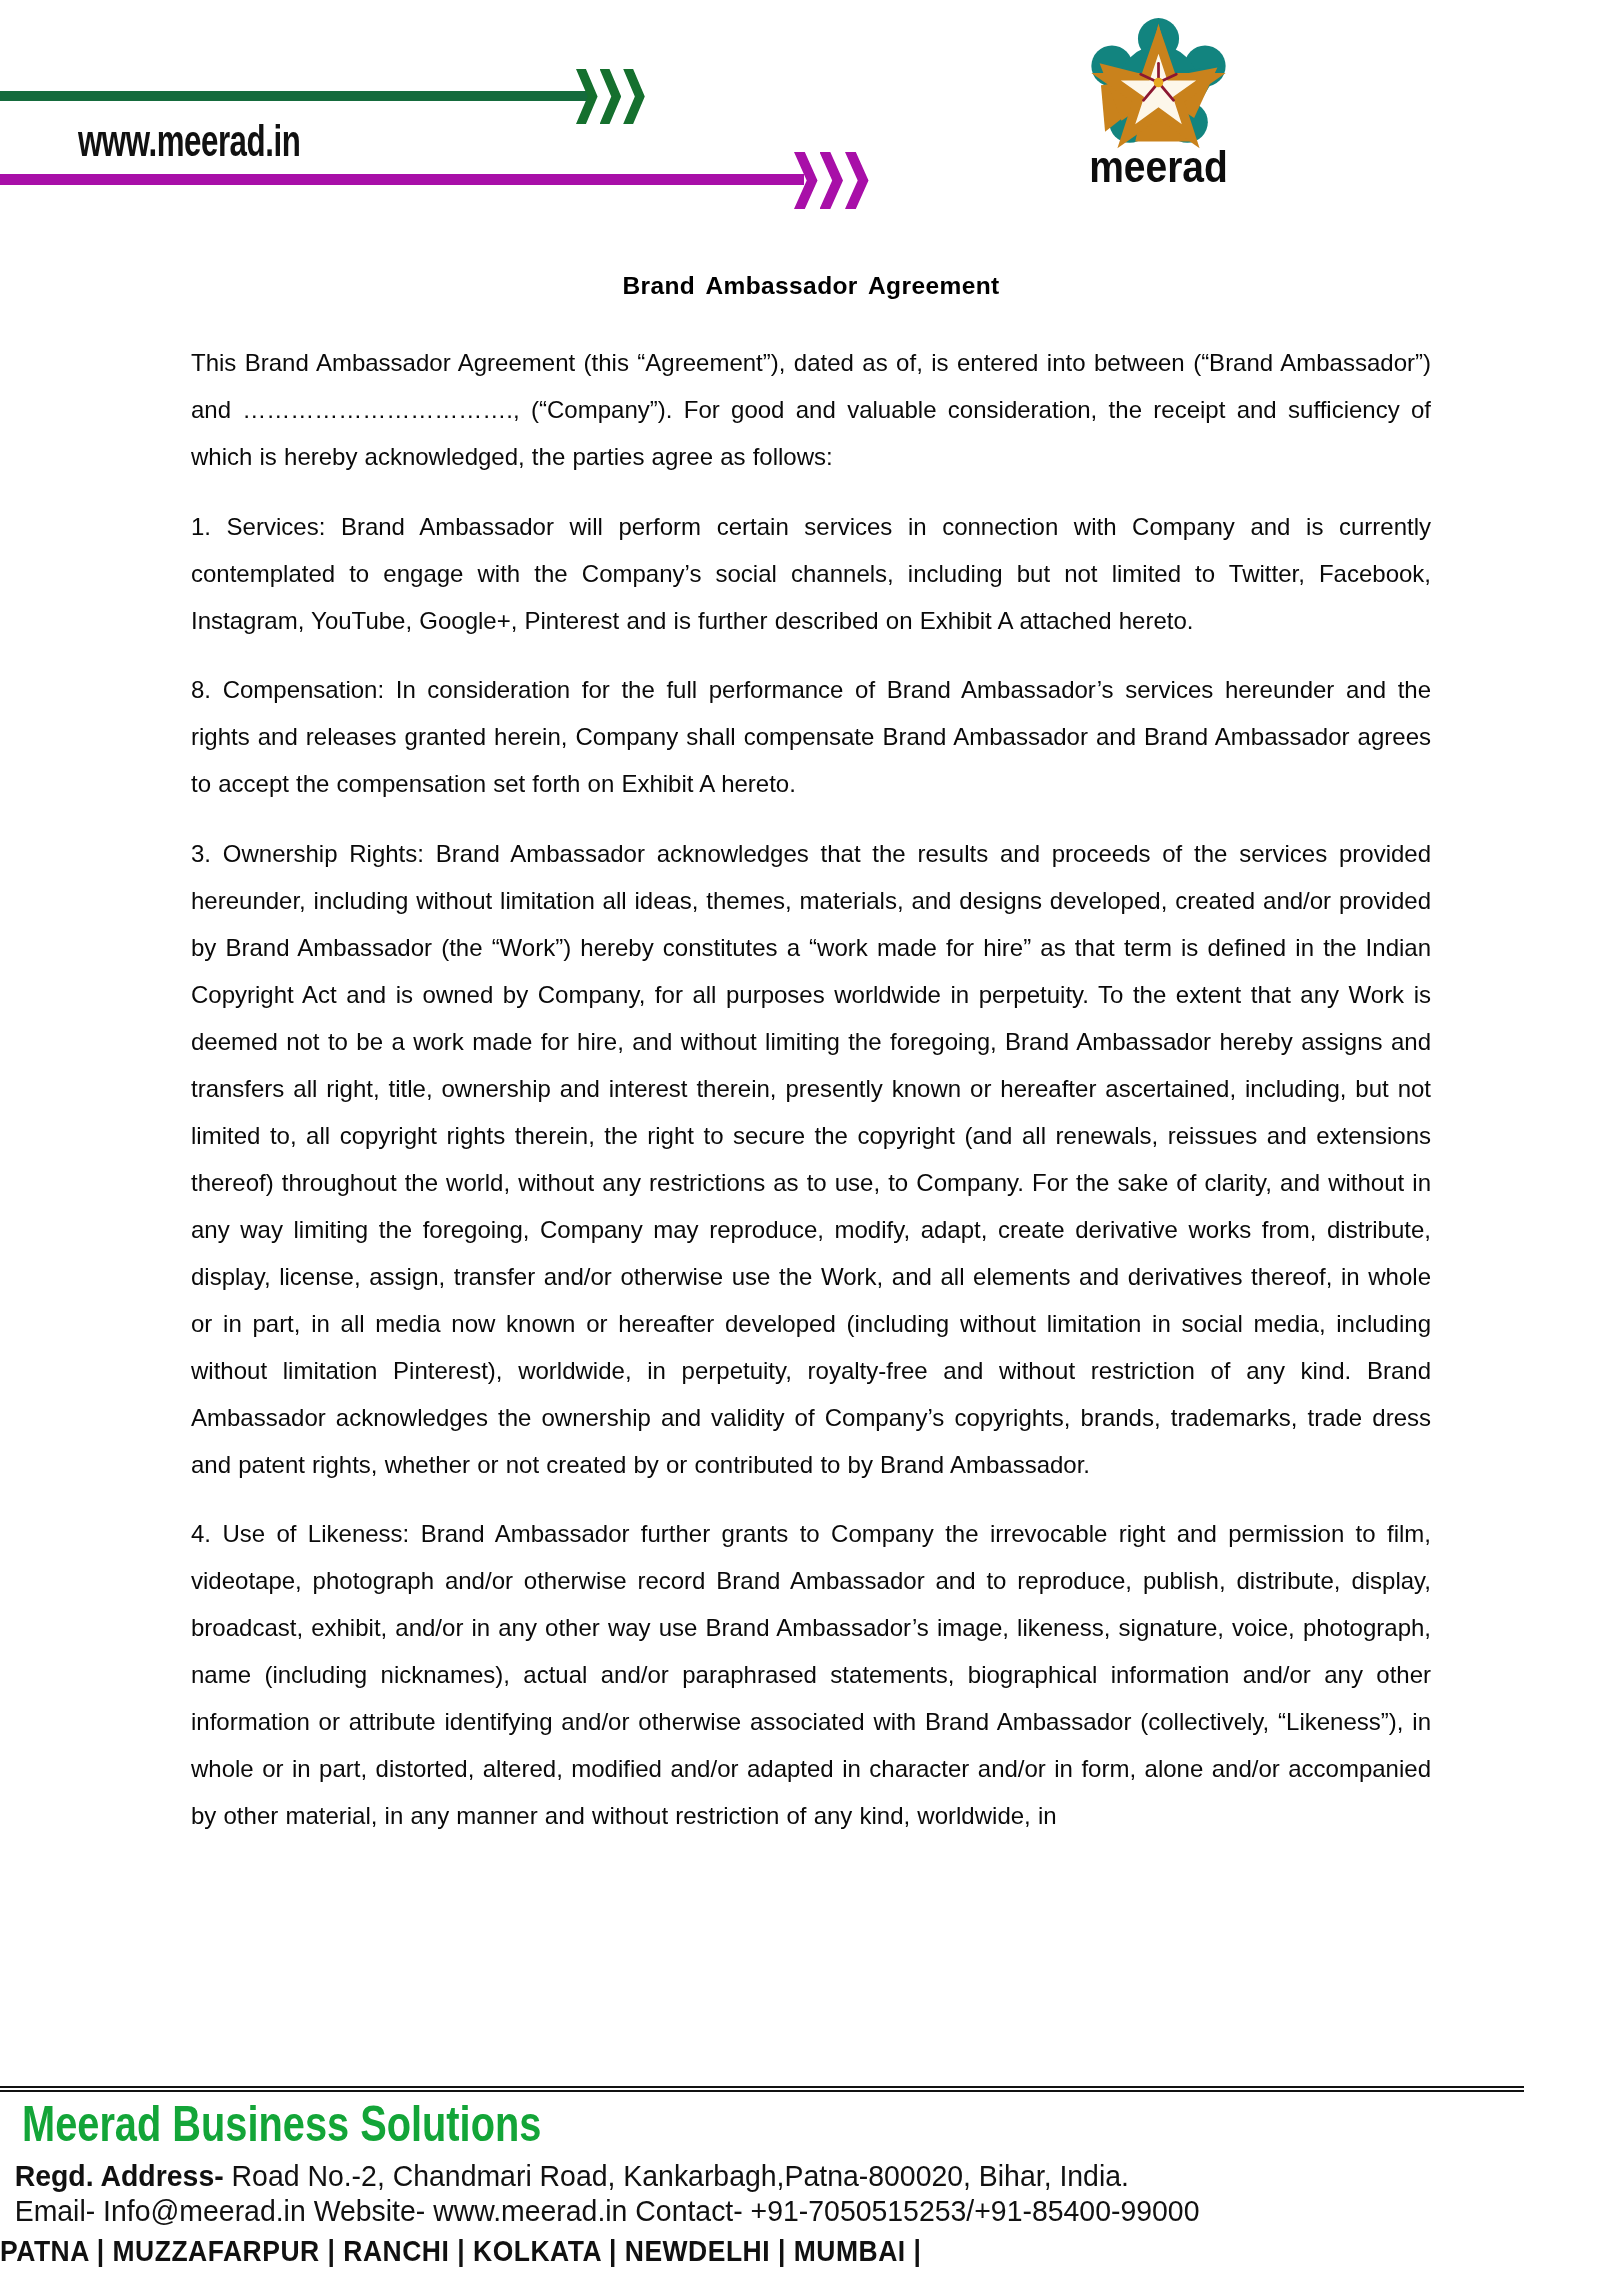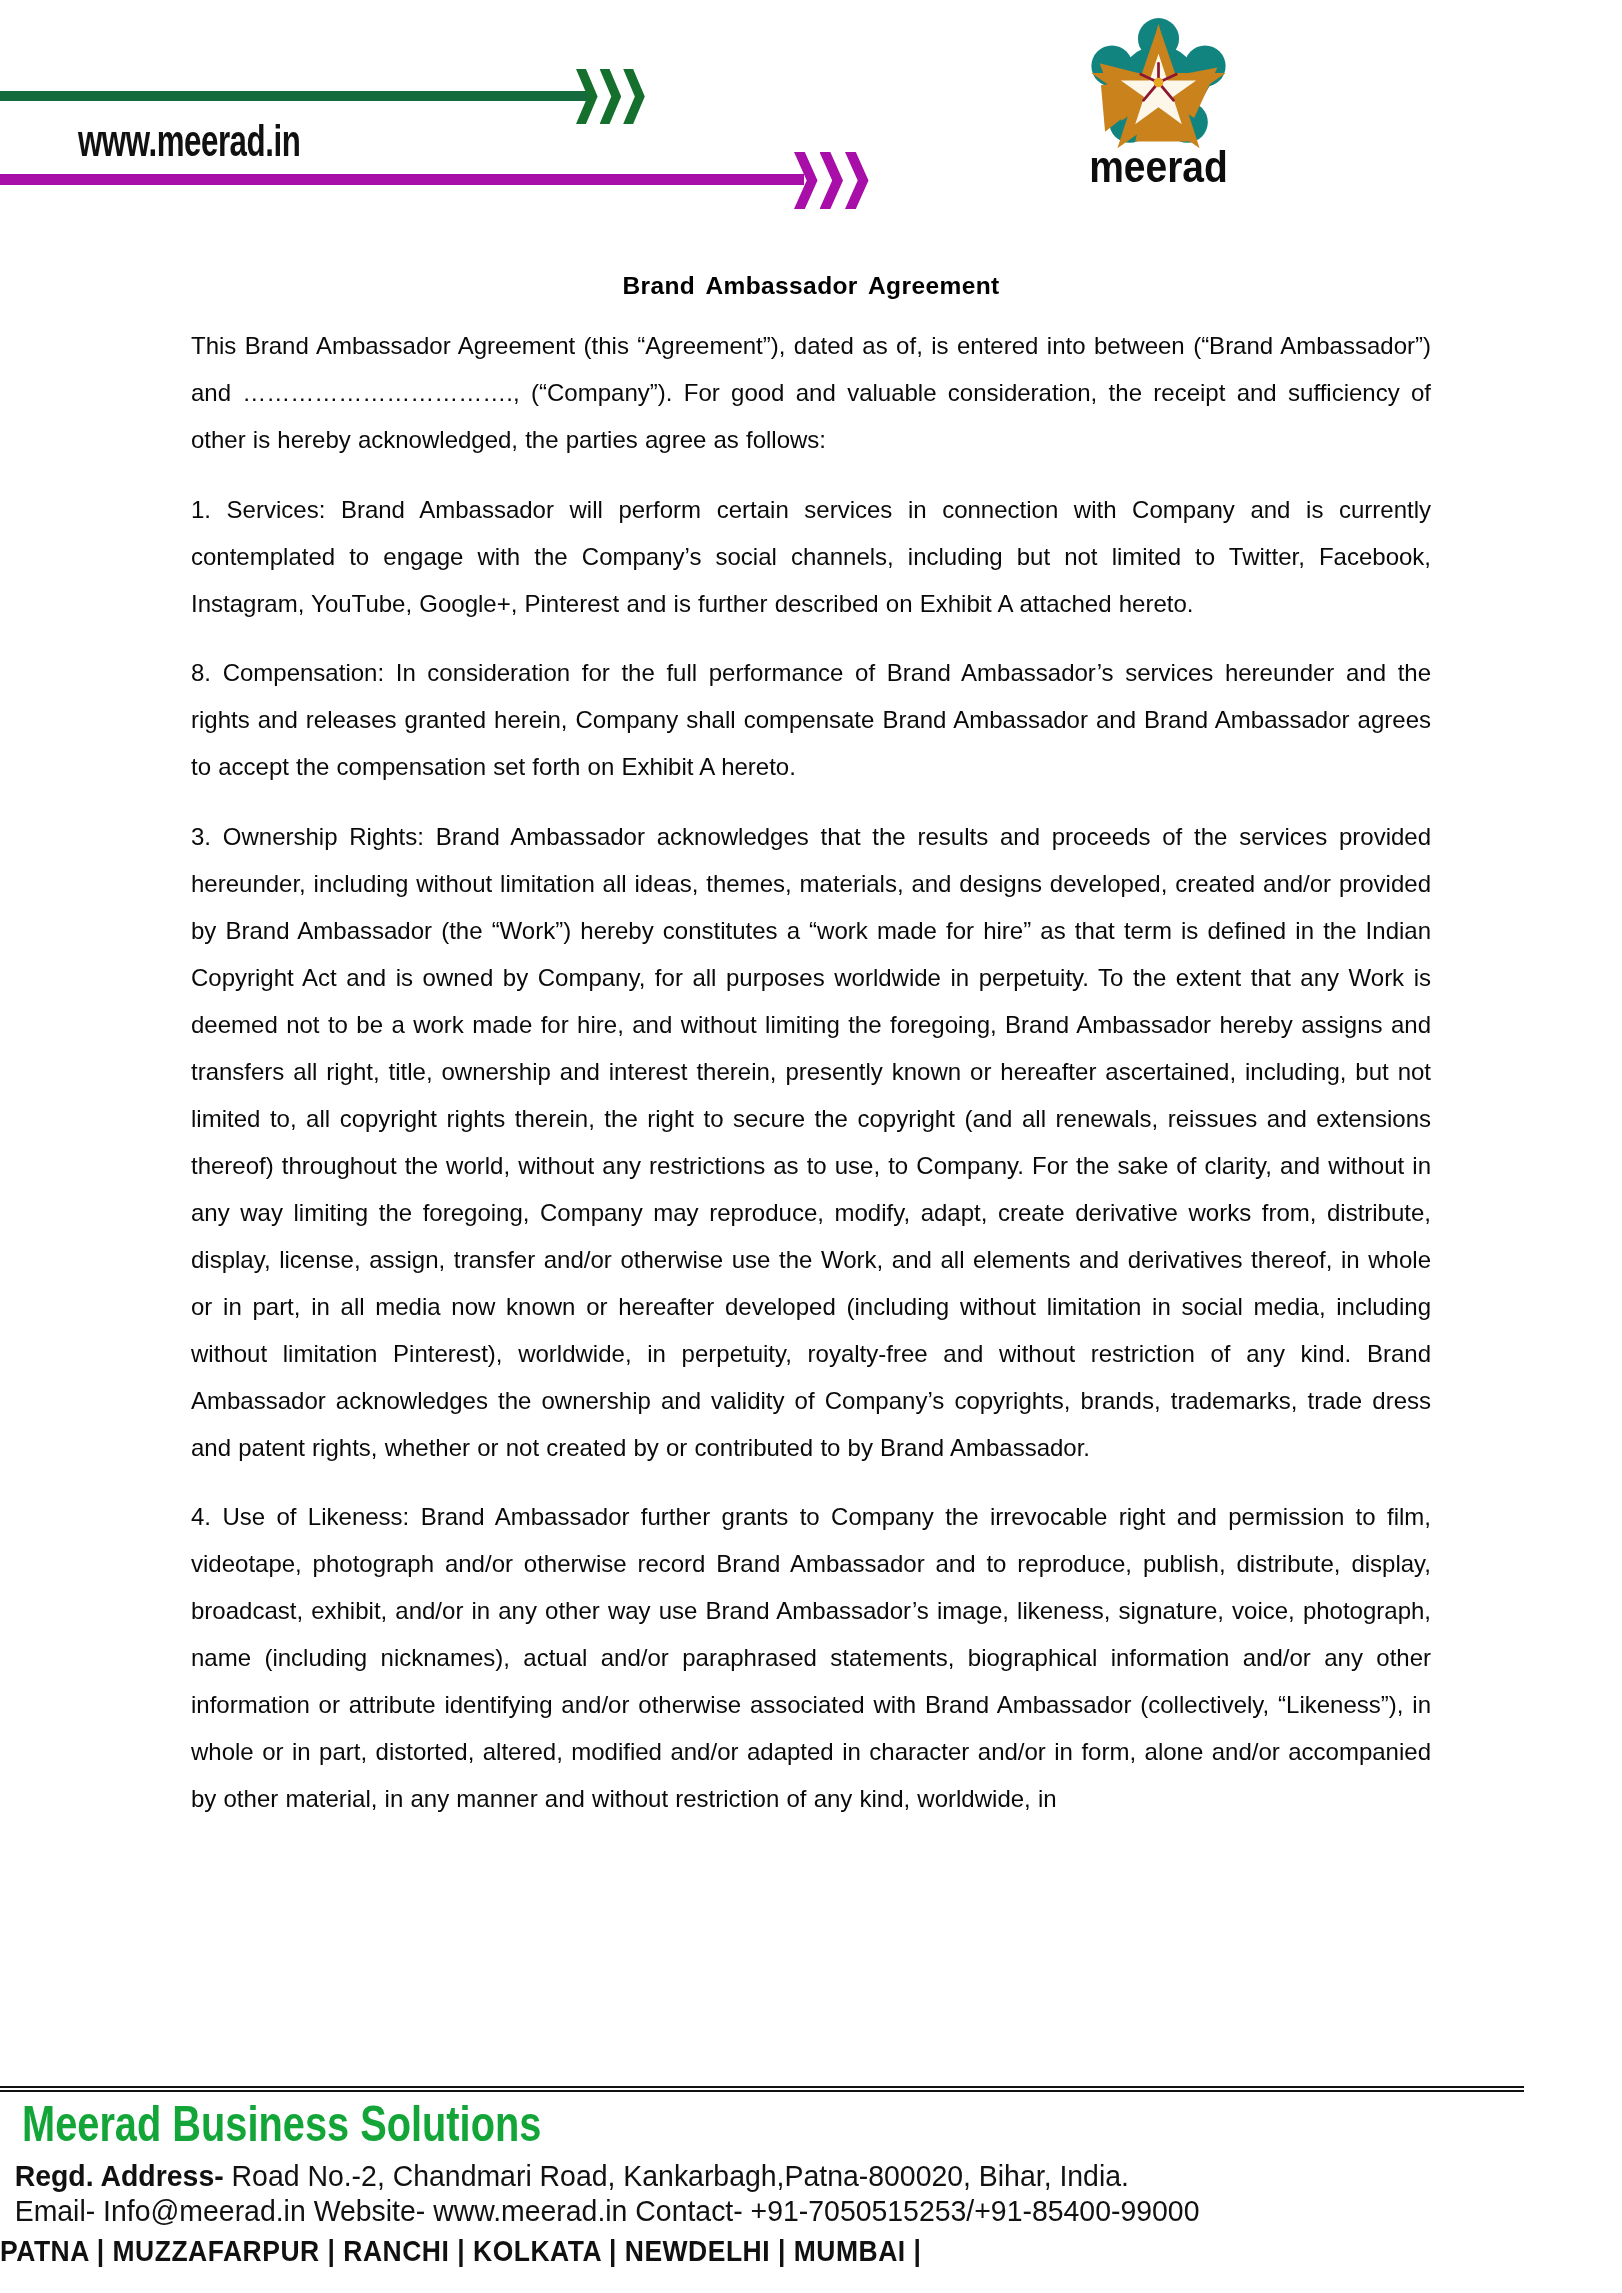--- a/index.html
+++ b/index.html
@@ -127,21 +127,21 @@
     left: 191px;
     top: 272px;
     width: 1240px;
   }
   .doc-title {
     text-align: center;
     font-weight: bold;
     font-size: 24.5px;
     color: #000000;
     letter-spacing: 0.4px;
-    margin-bottom: 22px;
+    margin-bottom: 39px;
     word-spacing: 3.9px;
   }
   .para {
     text-align: justify;
     font-size: 24px;
     line-height: 47px;
     color: #0a0a0a;
     margin: 0 0 22.5px 0;
     word-spacing: 0.5px;
   }
@@ -260,21 +260,21 @@
       </g>
       <circle cx="100" cy="100" r="7" fill="#e8a820"></circle>
     </svg>
     <div class="logo-word">meerad</div>
   </div>
 </div>
 
 <div class="doc-body">
   <div class="doc-title">Brand Ambassador  Agreement</div>
 
-  <p class="para">This Brand Ambassador Agreement (this “Agreement”), dated as of, is entered into between (“Brand Ambassador”) and ……………………………., (“Company”). For good and valuable consideration, the receipt and sufficiency of other is hereby acknowledged,  the parties agree as follows:</p>
+  <p class="para">This Brand Ambassador Agreement (this “Agreement”), dated as of, is entered into between (“Brand Ambassador”) and ……………………………., (“Company”). For good and valuable consideration, the receipt and sufficiency of which is hereby acknowledged,  the parties agree as follows:</p>
   <p class="para">1. Services: Brand Ambassador will perform certain services in connection with Company and is currently contemplated to engage with the Company’s social channels, including but not limited to Twitter, Facebook, Instagram, YouTube, Google+, Pinterest and is further described on Exhibit A attached hereto.</p>
   <p class="para">8. Compensation: In consideration for the full performance of Brand Ambassador’s services hereunder and the rights and releases granted herein, Company shall compensate Brand Ambassador and Brand Ambassador agrees to accept the compensation set forth on Exhibit A hereto.</p>
   <p class="para">3. Ownership Rights: Brand Ambassador acknowledges that the results and proceeds of the services provided hereunder, including without limitation all ideas, themes, materials, and designs developed, created and/or provided by Brand Ambassador (the “Work”) hereby constitutes a “work made for hire” as that term is defined in the Indian Copyright Act and is owned by Company, for all purposes worldwide in perpetuity. To the extent that any Work is deemed not to be a work made for hire, and without limiting the foregoing, Brand Ambassador hereby assigns and transfers all right, title, ownership and interest therein, presently known or hereafter ascertained, including, but not limited to, all copyright rights therein, the right to secure the copyright (and all renewals, reissues and extensions thereof) throughout the world, without any restrictions as to use, to Company. For the sake of clarity, and without in any way limiting the foregoing, Company may reproduce, modify, adapt, create derivative works from, distribute, display, license, assign, transfer and/or otherwise use the Work, and all elements and derivatives thereof, in whole or in part, in all media now known or hereafter developed (including without limitation in social media, including without limitation Pinterest), worldwide, in perpetuity, royalty-free and without restriction of any kind. Brand Ambassador acknowledges the ownership and validity of Company’s copyrights, brands, trademarks, trade dress and patent rights, whether or not created by or contributed to by Brand Ambassador.</p>
   <p class="para">4. Use of Likeness: Brand Ambassador further grants to Company the irrevocable right and permission to film, videotape, photograph and/or otherwise record Brand Ambassador and to reproduce, publish, distribute, display, broadcast, exhibit, and/or in any other way use Brand Ambassador’s image, likeness, signature, voice, photograph, name (including nicknames), actual and/or paraphrased statements, biographical information and/or any other information or attribute identifying and/or otherwise associated with Brand Ambassador (collectively, “Likeness”), in whole or in part, distorted, altered, modified and/or adapted in character and/or in form, alone and/or accompanied by other material, in any manner and without restriction of any kind, worldwide, in</p>
 </div>
 
 <div class="page-footer">
   <div class="footer-rule-top"></div>
   <div class="footer-rule-bot"></div>
 

